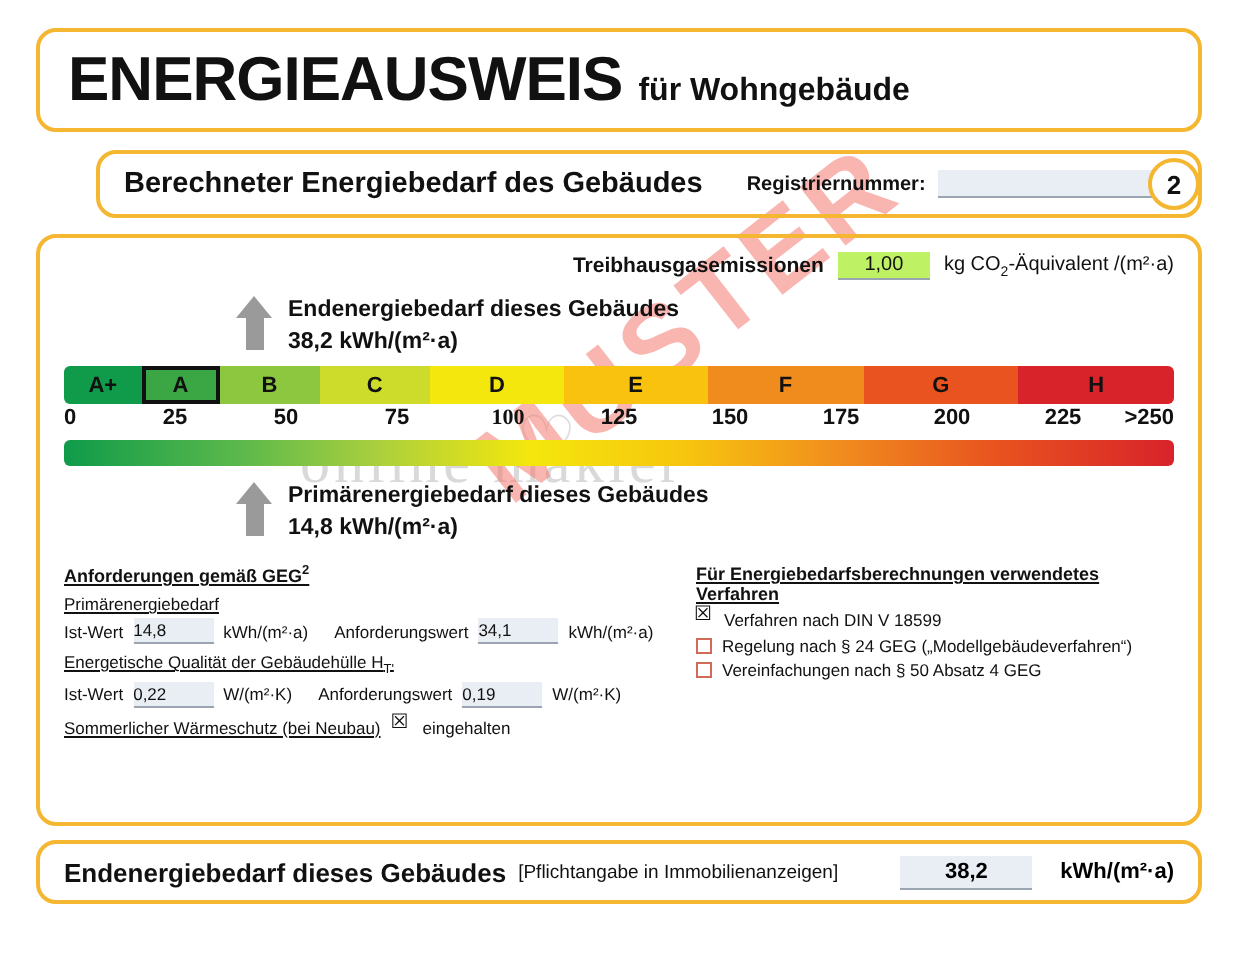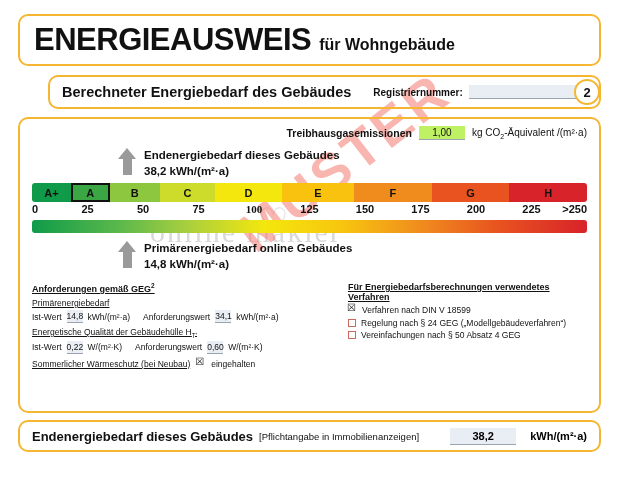--- a/index.html
+++ b/index.html
@@ -261,22 +261,22 @@
   .req-line {
     display: flex;
     align-items: center;
     gap: 5px;
     margin: 2px 0;
     font-size: 8.5px;
   }
   .small-field {
     background: #e9eef4;
     border-bottom: 1px solid #9aa5b1;
-    width: 16px;
-    text-align: right;
+    width: 40px;
+    text-align: left;
     font-size: 8.5px;
     padding: 1px 0;
   }
   .req-opt { display: flex; align-items: flex-start; gap: 5px; margin: 2.5px 0; }
   .chk {
     display: inline-block;
     width: 8px; height: 8px;
     border: 1px solid #d06a5a;
     margin-top: 1px;
     flex: 0 0 auto;
@@ -388,21 +388,21 @@
         </div>
       <div class="gradient-bar"></div>
     </div>
 
     <div class="anno anno2">
       <div class="arrow-wrap">
         <div class="arrow-head"></div>
         <div class="arrow-stem"></div>
       </div>
       <div class="anno-text">
-        <div>Primärenergiebedarf online Gebäudes</div>
+        <div>Primärenergiebedarf dieses Gebäudes</div>
         <div>14,8 kWh/(m²·a)</div>
       </div>
     </div>
 
     <div class="req">
       <div class="req-left">
         <div class="req-h"><span>Anforderungen gemäß GEG</span><sup class="small">2</sup></div>
 
         <div class="req-sub">Primärenergiebedarf</div>
         <div class="req-line">
@@ -413,21 +413,21 @@
           <span class="small-field">34,1</span>
           <span>kWh/(m²·a)</span>
         </div>
 
         <div class="req-sub"><span>Energetische Qualität der Gebäudehülle H</span><sub style="font-size:6.5px">T'</sub></div>
         <div class="req-line">
           <span>Ist-Wert</span>
           <span class="small-field">0,22</span>
           <span>W/(m²·K)</span>
           <span style="margin-left:8px;">Anforderungswert</span>
-          <span class="small-field">0,60</span>
+          <span class="small-field">0,19</span>
           <span>W/(m²·K)</span>
         </div>
 
         <div class="sommer">
           <u>Sommerlicher Wärmeschutz (bei Neubau)</u>
           <span class="chk checked chk-dark"></span>
           <span>eingehalten</span>
         </div>
       </div>
 

